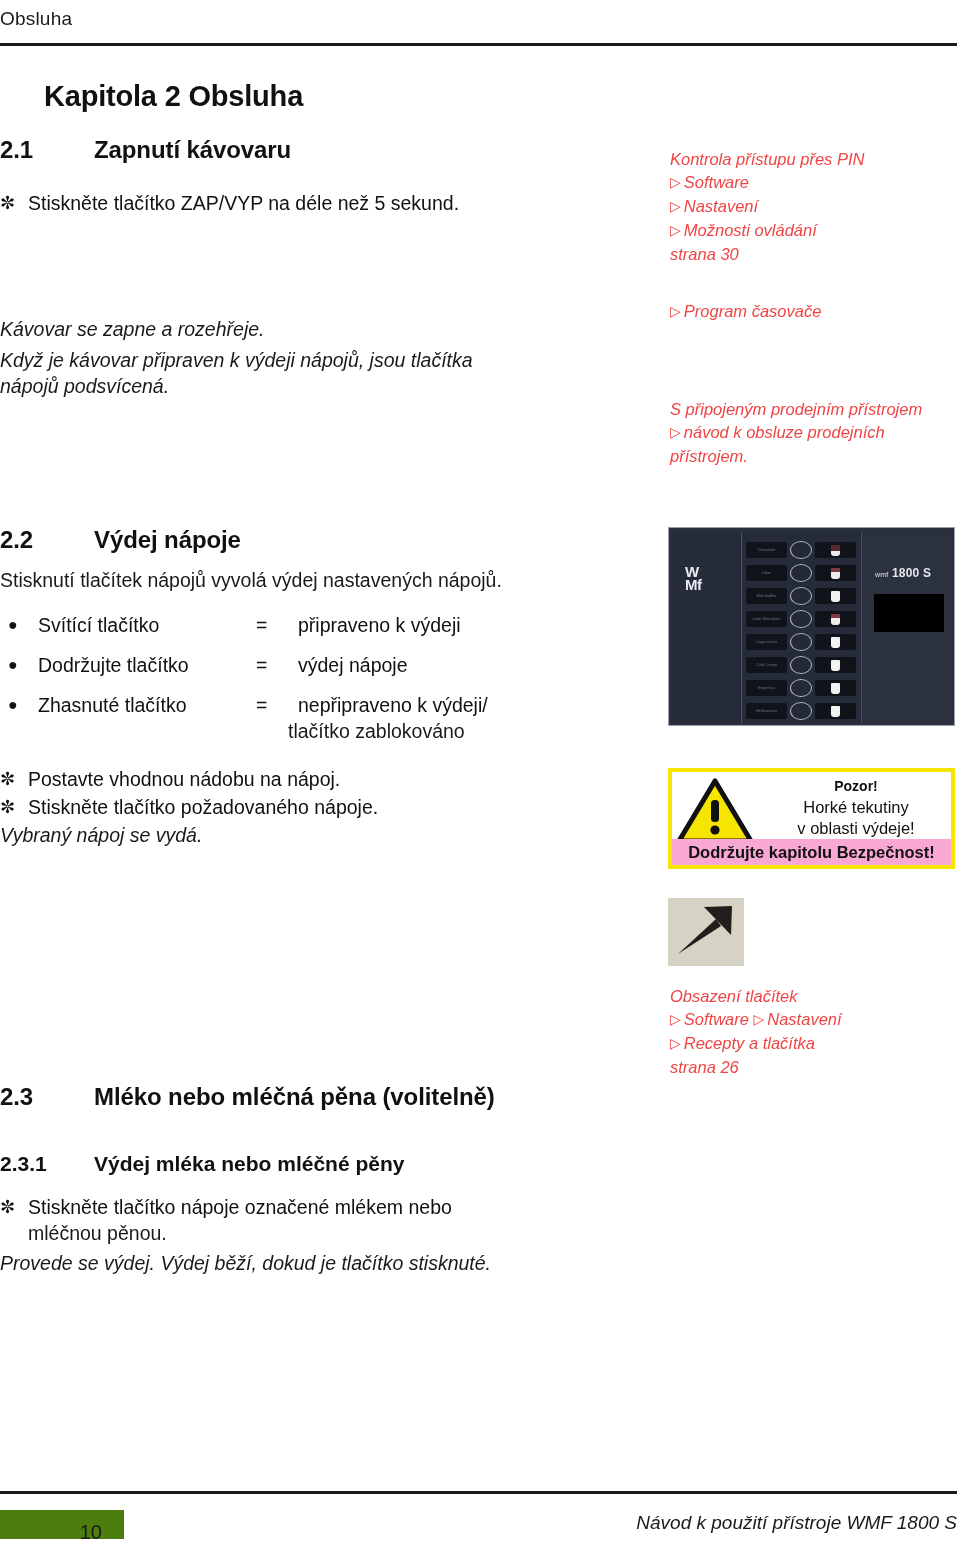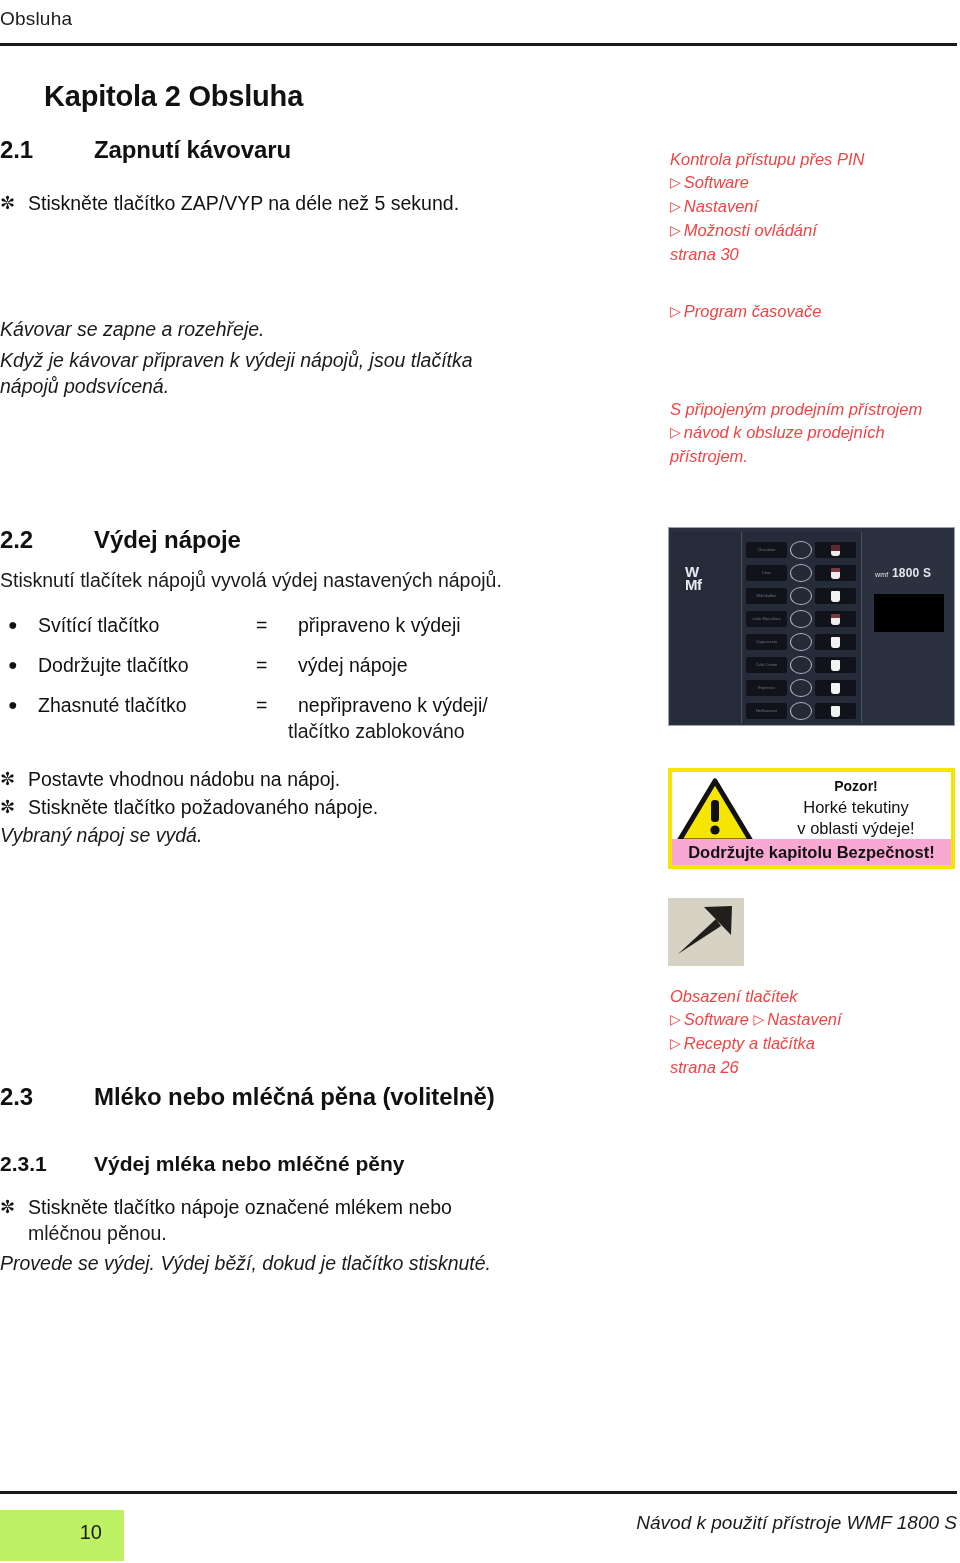--- a/index.html
+++ b/index.html
@@ -284,22 +284,22 @@
     top: 1491px;
     width: 957px;
     height: 0;
     border-top: 3px solid #1a1a1a;
   }
   .pagebox {
     position: absolute;
     left: 0;
     top: 1510px;
     width: 124px;
-    height: 51px;
-    background: #bef264;
+    height: 29px;
+    background: #4d7c0f;
   }
   .pagenum {
     position: absolute;
     right: 22px;
     top: 11px;
     font-size: 20px;
     color: #1a1a1a;
   }
   .foot-right {
     position: absolute;

